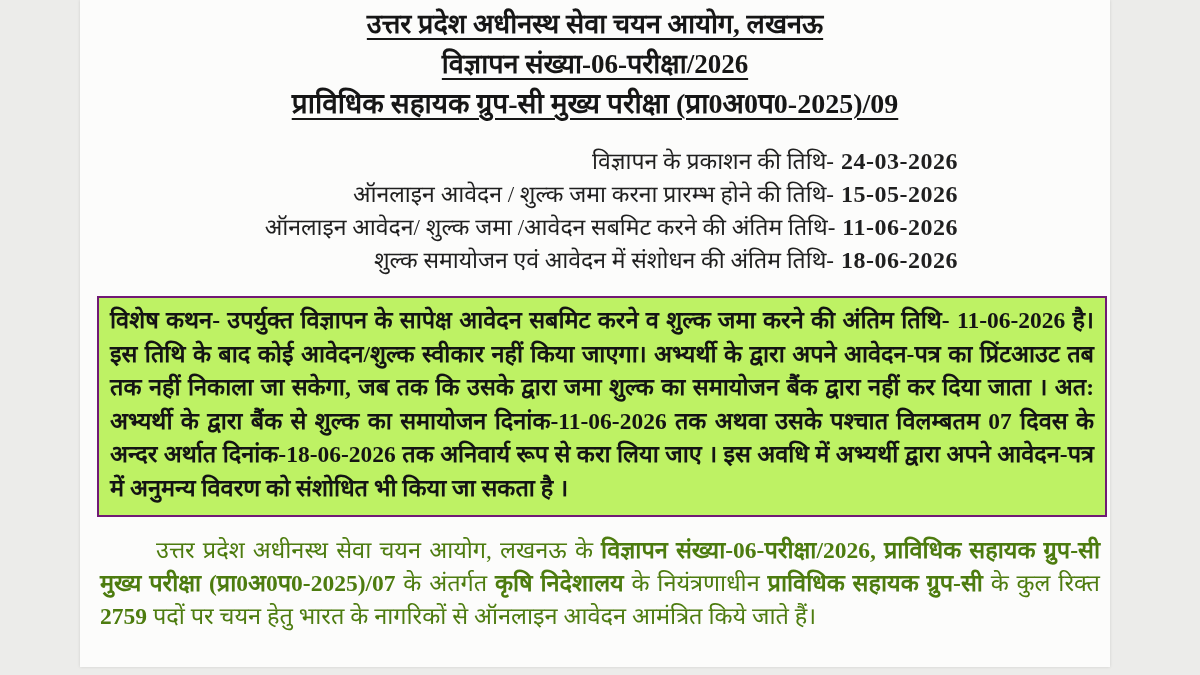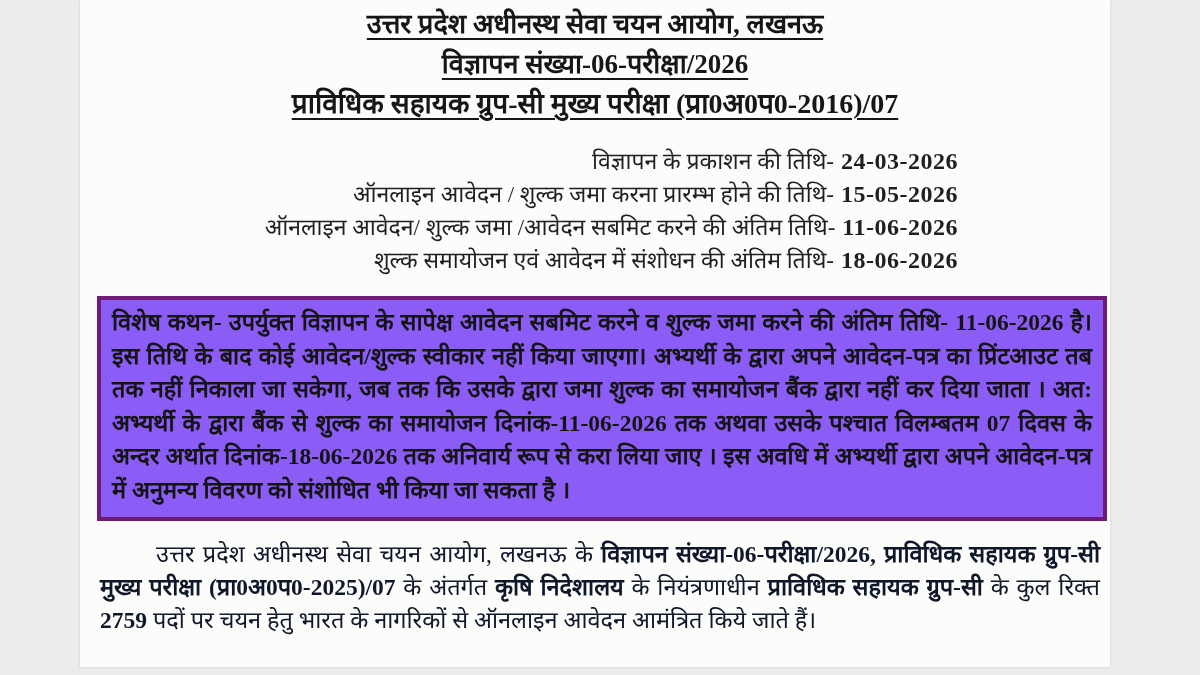--- a/index.html
+++ b/index.html
@@ -62,53 +62,53 @@
     font-weight: bold;
     font-size: 24px;
     margin-left: 7px;
     letter-spacing: 0.5px;
   }
   
   .note-box {
     box-sizing: border-box;
     margin: 19px 0 0 17px;
     width: 1010px;
-    border: 4px solid #701a75;
+    border: 2px solid #701a75;
     padding: 6px 11px 10px 11px;
-    background: #8b5cf6;
+    background: #bef264;
   }
   .note-text {
     font-weight: bold;
     font-size: 23.5px;
     line-height: 33.5px;
     text-align: justify;
     color: #141414;
   }
   
   .closing {
     margin: 17px 5px 4px 20px;
     width: 1000px;
     font-size: 23.5px;
     line-height: 33px;
     text-align: justify;
     text-indent: 56px;
-    color: #0f172a;
+    color: #4d7c0f;
   }
   .closing .bold { font-weight: bold; }
 </style>
 </head>
 <body>
 
 <div id="canvas">
   <div id="page">
 
     <div class="header-block">
       <span class="header-line l1">उत्तर प्रदेश अधीनस्थ सेवा चयन आयोग, लखनऊ</span>
       <span class="header-line l2">विज्ञापन संख्या-06-परीक्षा/2026</span>
-      <span class="header-line l3">प्राविधिक सहायक ग्रुप-सी मुख्य परीक्षा (प्रा0अ0प0-2016)/07</span>
+      <span class="header-line l3">प्राविधिक सहायक ग्रुप-सी मुख्य परीक्षा (प्रा0अ0प0-2025)/09</span>
     </div>
 
     <div class="dates-block">
       <div class="date-row">
         <span>विज्ञापन के प्रकाशन की तिथि-</span><span class="date-value">24-03-2026</span>
       </div>
       <div class="date-row">
         <span>ऑनलाइन आवेदन / शुल्क जमा करना प्रारम्भ होने की तिथि-</span><span class="date-value">15-05-2026</span>
       </div>
       <div class="date-row">

